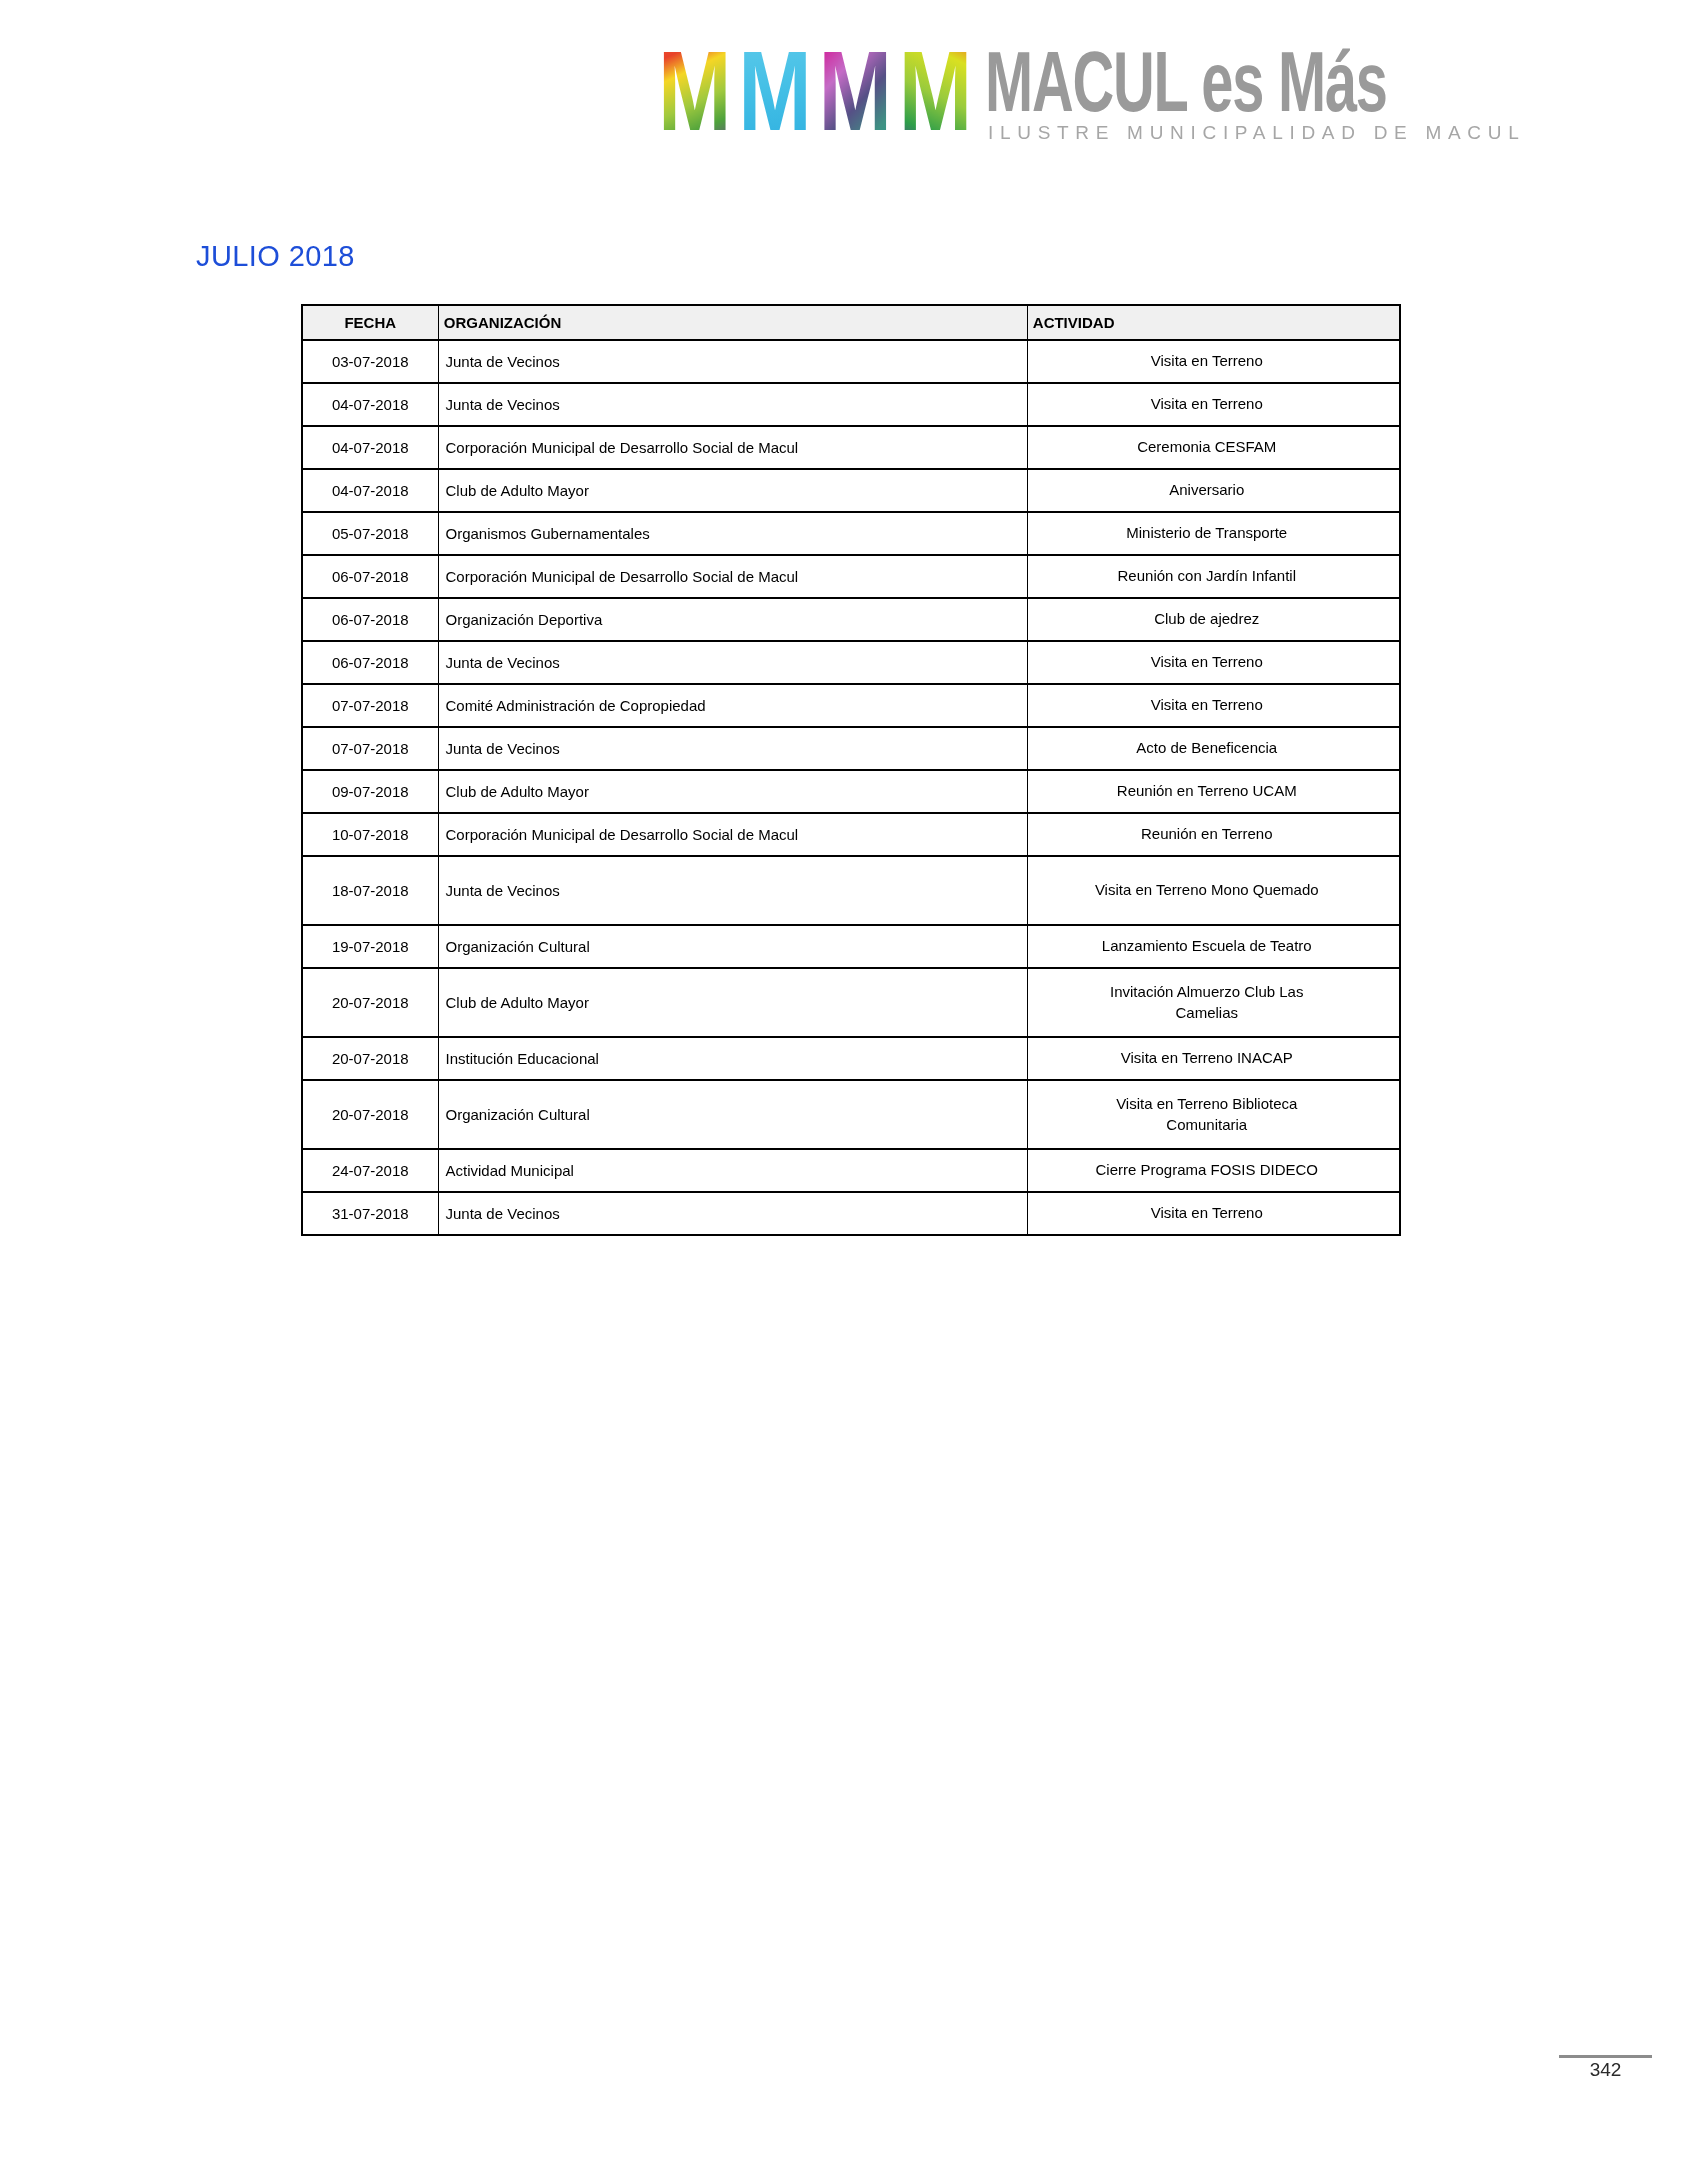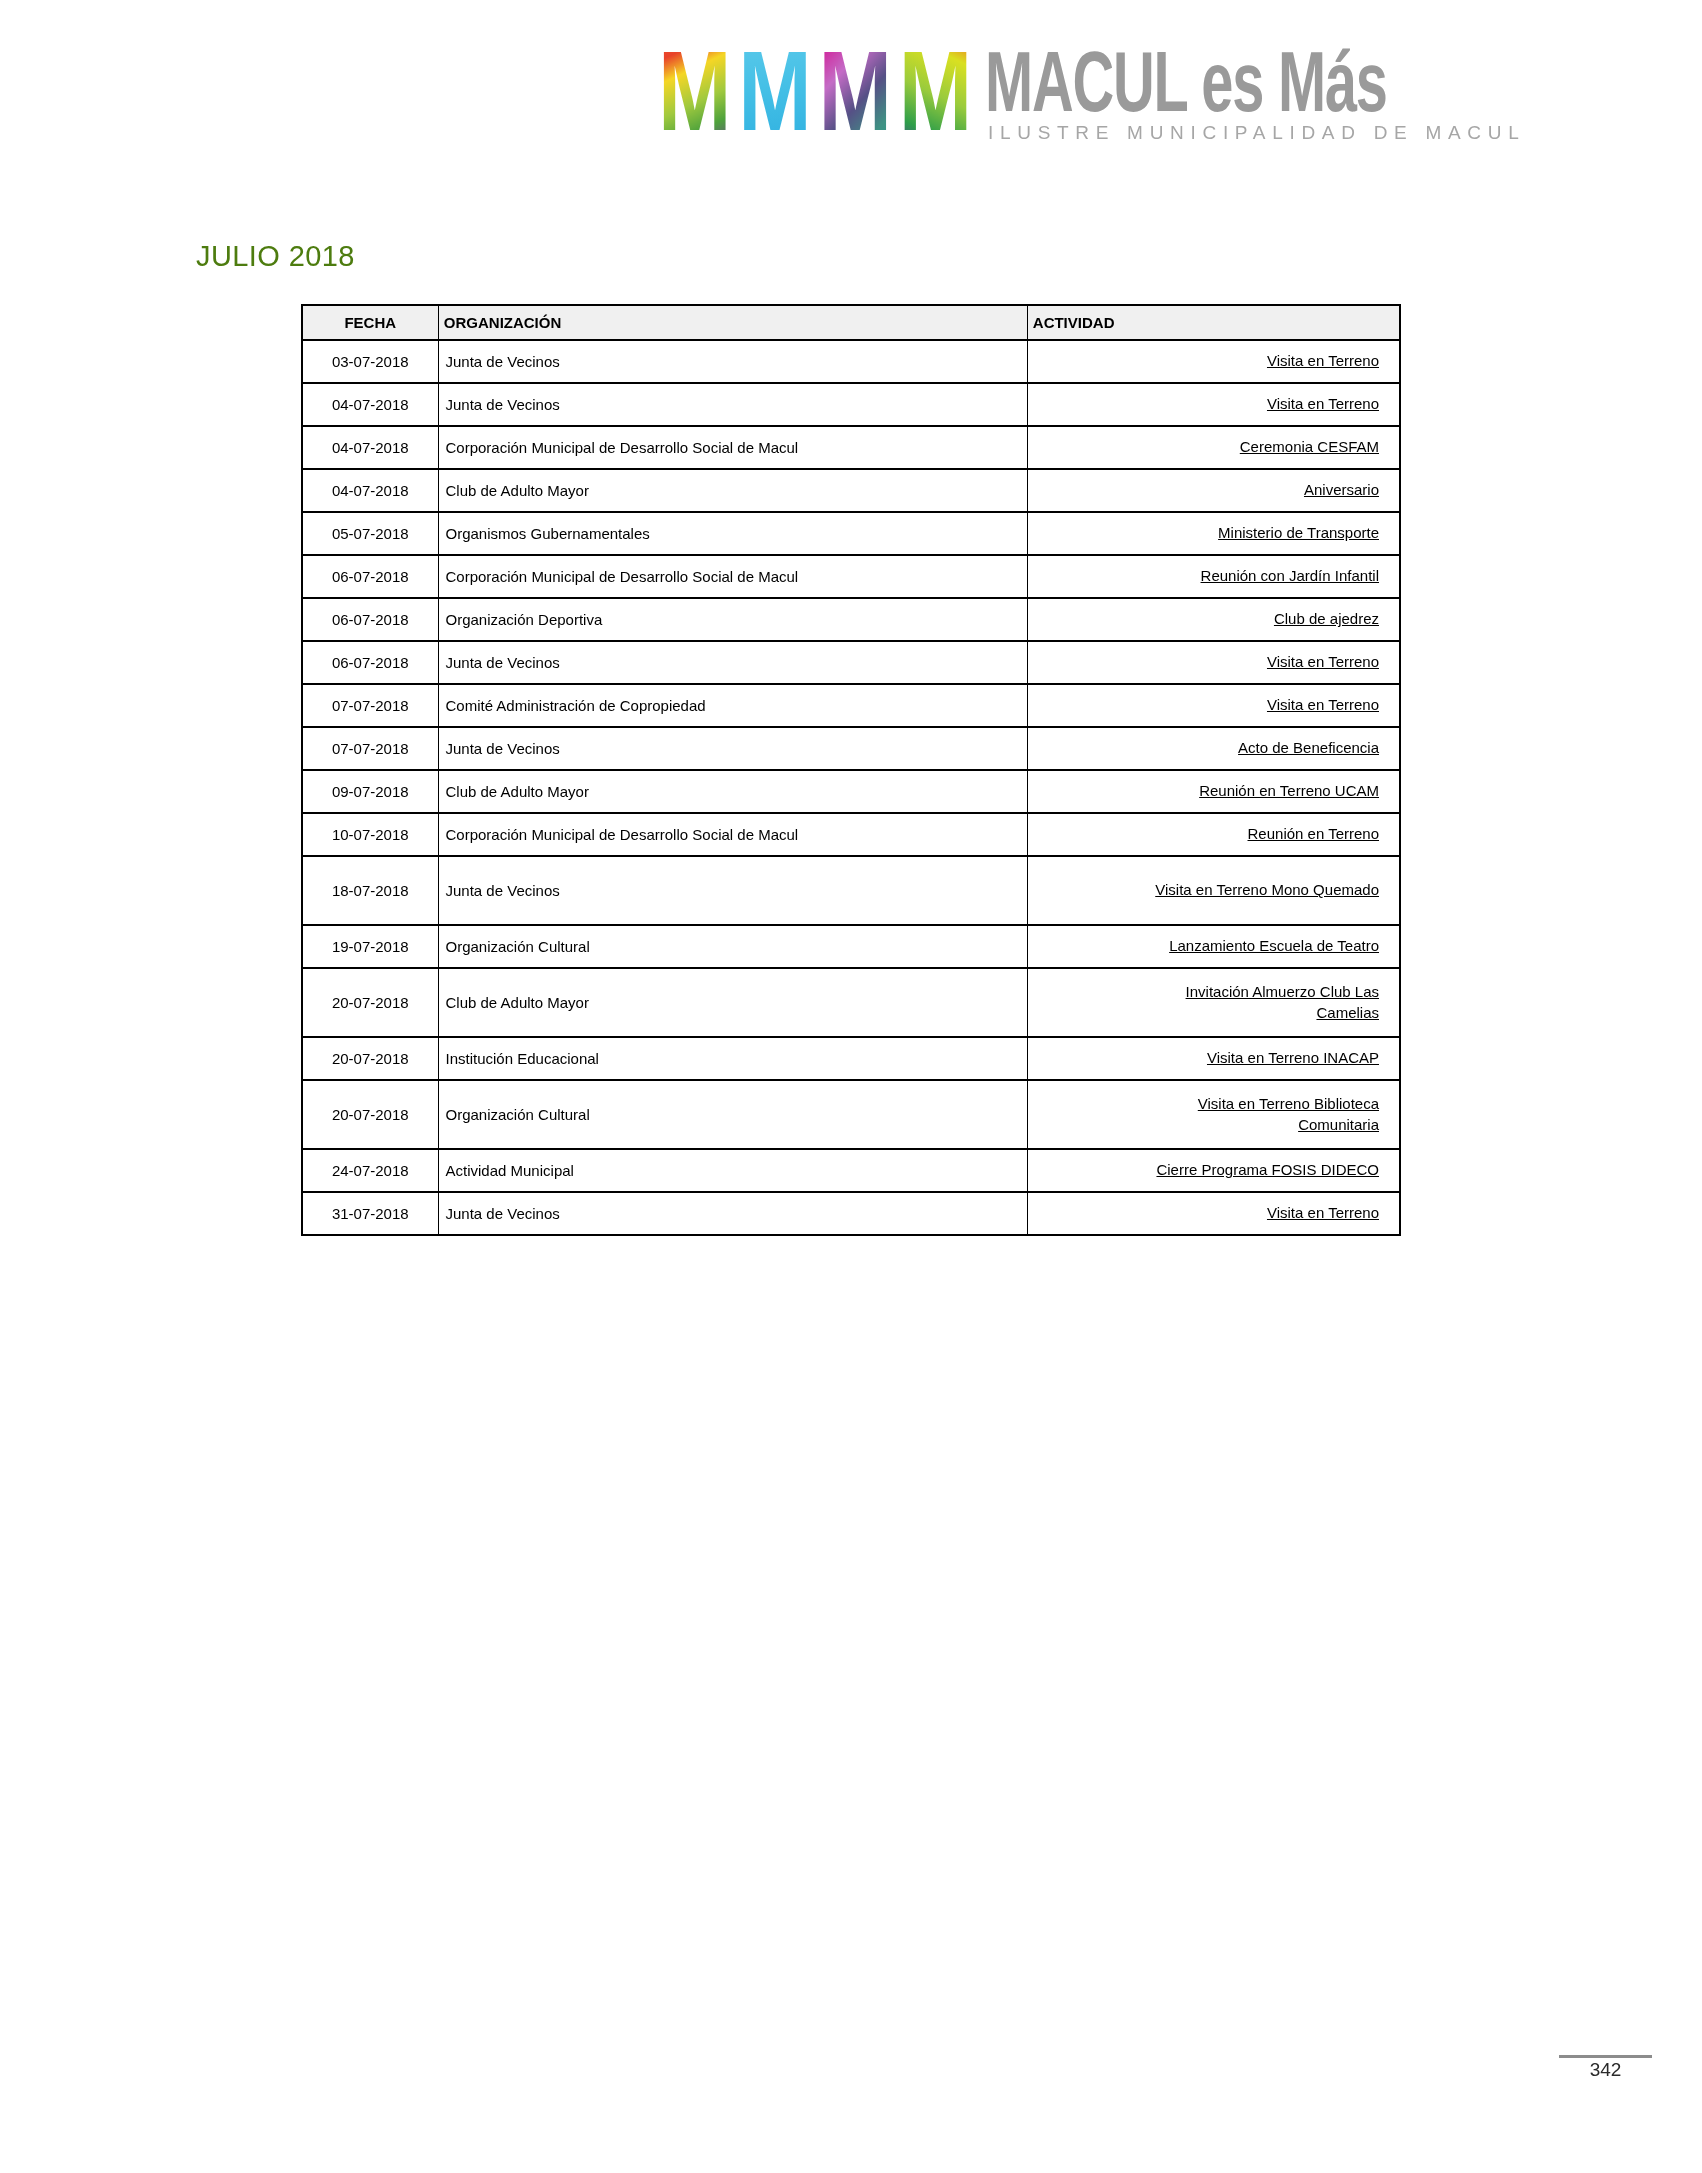--- a/index.html
+++ b/index.html
@@ -33,21 +33,21 @@
   }
   .brand-subtitle {
     position:absolute; left:988px; top:122px;
     font-size:19px; font-weight:400; color:#a6a6a6;
     letter-spacing:6.7px; white-space:nowrap;
   }
 
   
   .section-title {
     position:absolute; left:196px; top:240px;
-    font-size:29px; color:#4d7c0f; font-weight:400;
+    font-size:29px; color:#1d4ed8; font-weight:400;
     letter-spacing:0.4px;
   }
 
   
   .agenda-table {
     position:absolute; left:301px; top:304px;
     border-collapse:collapse; table-layout:fixed;
     width:1098px;
     font-size:15px; color:#000;
     border:2.6px solid #000;
@@ -63,21 +63,21 @@
   }
   .agenda-table th {
     height:35px; background:#f0f0f0; font-weight:700;
     text-align:left; padding:0 5.3px;
   }
   .agenda-table th.h-date { text-align:center; padding:0; }
   .agenda-table tr.row-normal td { height:43px; }
   .agenda-table tr.row-tall td   { height:69px; }
   .cell-date { text-align:center; padding:0 3.5px; }
   .cell-org  { text-align:left; padding:0 3.5px 0 7px; }
-  .cell-act  { text-align:right; padding:0 20px 0 7px; white-space:pre-line; line-height:1.35;text-decoration:underline; }
+  .cell-act  { text-align:center; padding:0 20px 0 7px; white-space:pre-line; line-height:1.35; }
 
   
   .footer-rule {
     position:absolute; left:1559px; top:2055px;
     width:93px; height:2.6px; background:#8c8c8c;
   }
   .footer-page-number {
     position:absolute; left:1559px; top:2059px; width:93px;
     text-align:center; font-size:19px; color:#2a2a2a;
   }

